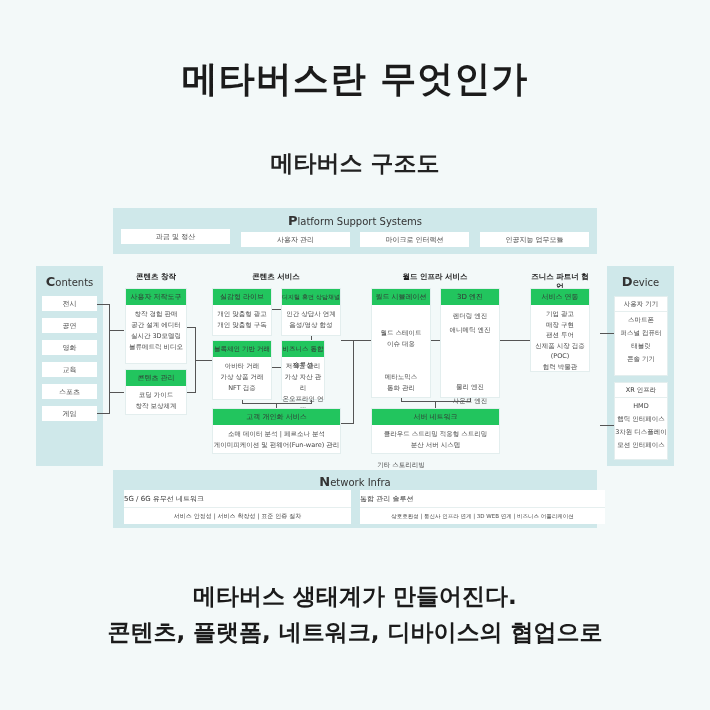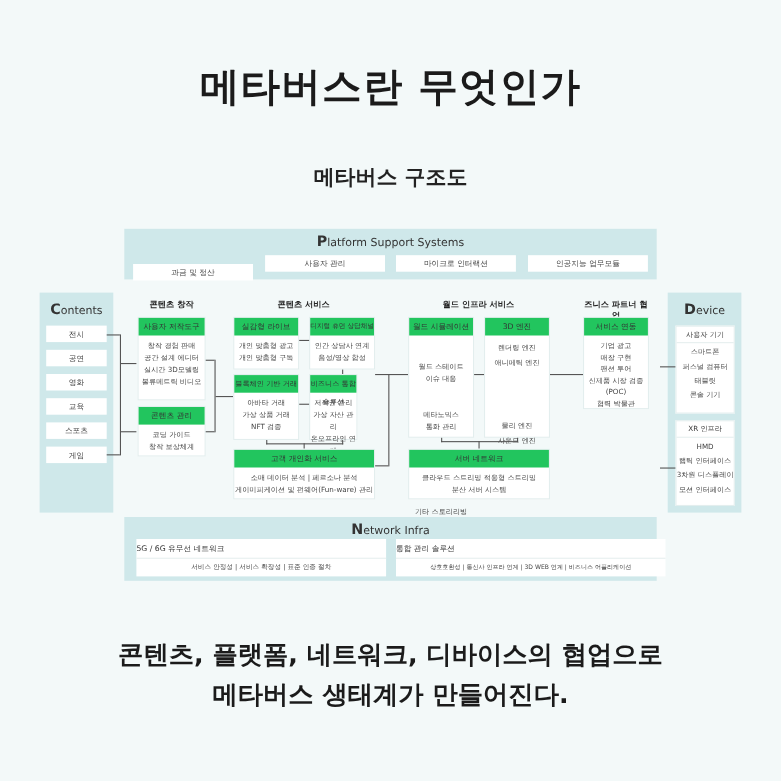--- a/index.html
+++ b/index.html
@@ -1,20 +1,20 @@
 <!DOCTYPE html>
 <html><head>
 <meta charset="utf-8">
 <style>
   * { box-sizing: border-box; margin: 0; padding: 0; }
   html, body { width: 710px; height: 710px; background: #f3f9f9; overflow: hidden; }
   body { font-family: "DejaVu Sans", "Liberation Sans", sans-serif; color: #333; position: relative; }
   .abs { position: absolute; }
   .main-title { left: 0; width: 710px; top: 55px; text-align: center; font-size: 36px; font-weight: 900; color: #1b1b1b; letter-spacing: 1px; }
-  .sub-title { left: 0; width: 710px; top: 148px; text-align: center; font-size: 19px; font-weight: bold; color: #222; }
+  .sub-title { left: 0; width: 710px; top: 148px; text-align: center; font-size: 23px; font-weight: bold; color: #222; }
   .band { background: #cfe8ea; }
   .band-title { text-align: center; font-size: 10px; color: #333; }
   .band-title .cap { font-size: 13px; font-weight: bold; }
   .pill { position: absolute; background: #fff; font-size: 7px; color: #444; display: flex; align-items: center; justify-content: center; }
   .col-title { font-size: 7.5px; font-weight: bold; color: #222; text-align: center; }
   .card { position: absolute; background: #fff; border: 1px solid #e3eeee; }
   .card-head { background: #22c55e; font-size: 7px; color: #333; text-align: center; height: 16px; line-height: 16px; }
   .card-body { padding-top: 4px; }
   .card-body div { font-size: 6.5px; color: #444; text-align: center; line-height: 11px; }
   .line { position: absolute; background: #555; }
@@ -24,21 +24,21 @@
   .netbox .bot { font-size: 6px; text-align: center; height: 16px; line-height: 16px; color: #444; }
 </style>
 </head>
 <body>
 
 <div class="abs main-title">메타버스란 무엇인가</div>
 <div class="abs sub-title">메타버스 구조도</div>
 
 <div class="abs band" style="left:113px;top:208px;width:484px;height:46px;">
   <div class="band-title" style="margin-top:5px;"><span class="cap">P</span><span>latform Support Systems</span></div>
-  <div class="pill" style="left:8px;top:32px;width:109px;height:15px;">과금 및 정산</div>
+  <div class="pill" style="left:8px;top:21px;width:109px;height:15px;">과금 및 정산</div>
   <div class="pill" style="left:128px;top:24px;width:109px;height:15px;">사용자 관리</div>
   <div class="pill" style="left:247px;top:24px;width:109px;height:15px;">마이크로 인터랙션</div>
   <div class="pill" style="left:367px;top:24px;width:109px;height:15px;">인공지능 업무모듈</div>
 </div>
 
 <div class="abs band" style="left:36px;top:266px;width:67px;height:200px;">
   <div class="band-title" style="margin-top:8px;"><span class="cap">C</span><span>ontents</span></div>
   <div class="pill" style="left:6px;top:30px;width:55px;height:15px;">전시</div>
   <div class="pill" style="left:6px;top:52px;width:55px;height:15px;">공연</div>
   <div class="pill" style="left:6px;top:74px;width:55px;height:15px;">영화</div>
@@ -205,15 +205,15 @@
 <div class="netbox" style="left:124px;top:490px;width:227px;height:34px;">
   <div class="top">5G / 6G 유무선 네트워크</div>
   <div class="bot">서비스 안정성   |   서비스 확장성   |   표준 인증 절차</div>
 </div>
 <div class="netbox" style="left:360px;top:490px;width:245px;height:34px;">
   <div class="top">통합 관리 솔루션</div>
   <div class="bot" style="font-size:5.5px;">상호호환성   |   통신사 인프라 연계   |   3D WEB 연계   |   비즈니스 어플리케이션</div>
 </div>
 
 <div class="abs bottom-text">
+  <div>메타버스 생태계가 만들어진다.</div>
   <div>콘텐츠, 플랫폼, 네트워크, 디바이스의 협업으로</div>
-  <div>메타버스 생태계가 만들어진다.</div>
 </div>
 
 </body></html>

